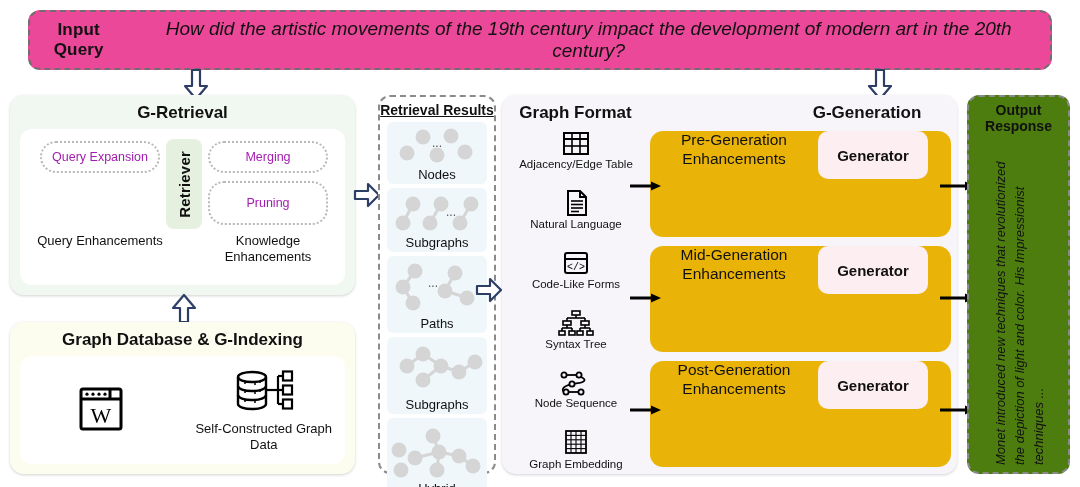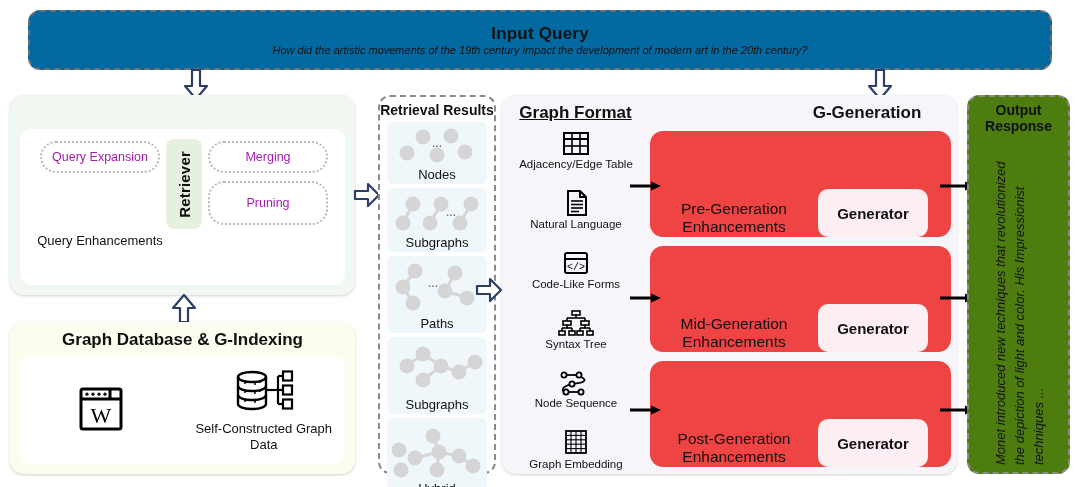--- a/index.html
+++ b/index.html
@@ -3,24 +3,24 @@
 <meta charset="utf-8">
 <style>
   html,body{margin:0;padding:0;background:#ffffff;}
   body{width:1080px;height:487px;position:relative;overflow:hidden;
        font-family:"Liberation Sans","DejaVu Sans",sans-serif;color:#111;}
 
   .abs{position:absolute;box-sizing:border-box;}
 
   
   #input-query{left:28px;top:10px;width:1024px;height:60px;
-      border:2px dashed #6f6f6f;border-radius:12px;background:#0369a1;
-      display:flex;flex-direction:column;align-items:center;justify-content:center;text-align:center;}
+      border:2px dashed #6f6f6f;border-radius:12px;background:#ec4899;
+      display:flex;flex-direction:row;align-items:center;justify-content:center;text-align:center;}
   #input-query .iq-title{font-weight:bold;font-size:17px;letter-spacing:.2px;}
-  #input-query .iq-text{font-style:italic;font-size:11px;}
+  #input-query .iq-text{font-style:italic;font-size:19px;}
 
   
   .panel{border-radius:14px;}
   .panel-title{font-weight:bold;font-size:17px;text-align:center;}
 
   
   #g-retrieval{left:10px;top:95px;width:345px;height:200px;background:#f1f8f1;
       box-shadow:0 1px 3px rgba(0,0,0,.18);}
   #g-retrieval .panel-title{margin-top:8px;}
   #gr-inner{position:absolute;left:10px;top:34px;width:325px;height:156px;
@@ -45,38 +45,38 @@
       box-shadow:0 1px 3px rgba(0,0,0,.18);}
   #graph-db .panel-title{margin-top:8px;}
   #gdb-inner{position:absolute;left:10px;top:34px;width:325px;height:108px;
       background:#fff;border-radius:12px;display:flex;}
   .gdb-cell{flex:1;display:flex;flex-direction:column;align-items:center;justify-content:center;gap:4px;}
   .gdb-cell .cap{font-size:13px;text-align:center;line-height:1.2;}
 
   
   #retrieval-results{left:378px;top:95px;width:118px;height:379px;
       border:2px dashed #8a8a8a;border-radius:12px;background:#fff;}
-  #rr-title{margin:5px 0 4px;font-weight:bold;font-size:14px;text-align:center;line-height:1.15;}
+  #rr-title{margin:5px 0 4px;font-weight:bold;font-size:14px;text-align:center;line-height:1.15;text-decoration:underline;}
   .rr-card{margin:0 7px 4px;background:#eff7fb;border-radius:6px;
       display:flex;flex-direction:column;align-items:center;justify-content:flex-end;padding-bottom:2px;}
   .rr-card .cap{font-size:13px;margin-top:-1px;}
 
   
   #gf-gg{left:502px;top:95px;width:455px;height:379px;background:#f7f5fa;
       box-shadow:0 1px 3px rgba(0,0,0,.18);}
-  #gf-title{position:absolute;left:6px;top:8px;width:135px;font-weight:bold;font-size:17px;text-align:center;text-decoration:underline;}
+  #gf-title{position:absolute;left:6px;top:8px;width:135px;font-weight:bold;font-size:17px;text-align:center;}
   #gg-title{position:absolute;left:280px;top:8px;width:170px;font-weight:bold;font-size:17px;text-align:center;}
   #gf-col{position:absolute;left:4px;top:32px;width:140px;height:340px;
       display:flex;flex-direction:column;align-items:center;justify-content:space-between;padding:3px 0 2px;}
   .gf-item{display:flex;flex-direction:column;align-items:center;}
   .gf-item .cap{font-size:11.5px;margin-top:1px;}
 
   #gg-col{position:absolute;left:148px;top:36px;width:301px;height:336px;
       display:flex;flex-direction:column;justify-content:space-between;}
-  .gg-row{height:106px;background:#ef4444;border-radius:13px;display:flex;align-items:flex-end;}
+  .gg-row{height:106px;background:#eab308;border-radius:13px;display:flex;align-items:flex-start;}
   .gg-row .gg-label{width:168px;text-align:center;font-size:15.5px;line-height:1.2;}
   .gg-row .gen-chip{width:110px;height:48px;background:#fdeef1;border-radius:10px;
       display:flex;align-items:center;justify-content:center;font-weight:bold;font-size:15px;}
 
   
   #output-response{left:967px;top:95px;width:103px;height:379px;
       border:2px dashed #8a8a8a;border-radius:12px;background:#4d7c0f;}
   #or-title{margin:5px 0 0;font-weight:bold;font-size:14px;text-align:center;line-height:1.15;}
   #or-text{position:absolute;left:0;top:46px;width:103px;height:326px;
       display:flex;align-items:center;justify-content:center;}
@@ -101,28 +101,30 @@
       <path d="M8 0 H16 V16 H23 L12 29 L1 16 H8 Z" fill="#ffffff" stroke="#2c3e66" stroke-width="2.2" stroke-linejoin="round"></path>
     </svg>
 </div>
 <div class="arrow-blue abs" style="left:868px;top:70px;">
   <svg width="24" height="30" viewBox="0 0 24 30">
       <path d="M8 0 H16 V16 H23 L12 29 L1 16 H8 Z" fill="#ffffff" stroke="#2c3e66" stroke-width="2.2" stroke-linejoin="round"></path>
     </svg>
 </div>
 
 <div class="abs panel" id="g-retrieval">
+  <div class="panel-title">G-Retrieval</div>
   <div id="gr-inner">
     <div class="pill" id="pill-qe">Query Expansion</div>
     <div id="retriever-box">
       <span>Retriever</span>
     </div>
     <div class="pill" id="pill-mg">Merging</div>
     <div class="pill" id="pill-pr">Pruning</div>
     <div class="enh-label" id="lab-query">Query Enhancements</div>
+    <div class="enh-label" id="lab-know">Knowledge Enhancements</div>
   </div>
 </div>
 
 <div class="arrow-blue abs" style="left:172px;top:295px;">
   <svg width="24" height="28" viewBox="0 0 24 28">
       <path d="M12 0 L23 13 H16 V27 H8 V13 H1 Z" fill="#ffffff" stroke="#2c3e66" stroke-width="2.2" stroke-linejoin="round"></path>
     </svg>
 </div>
 
 <div class="abs panel" id="graph-db">

